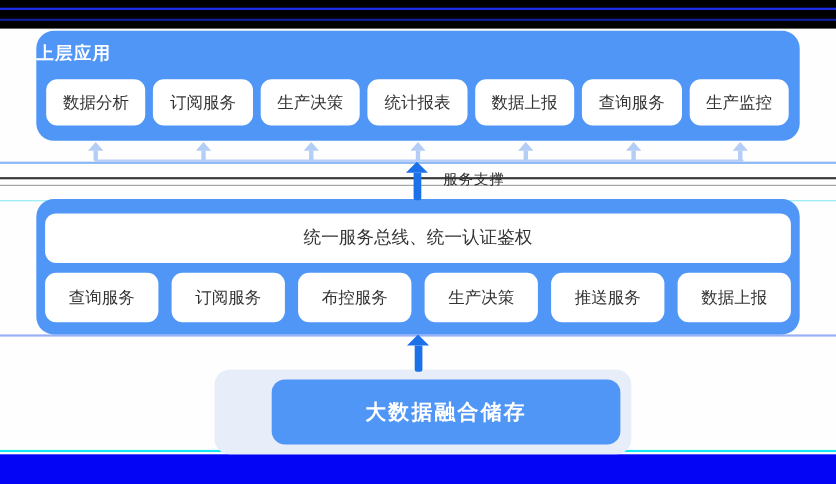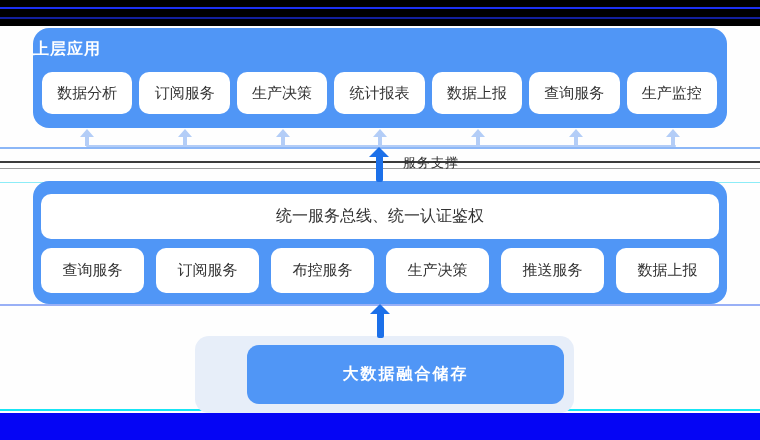--- a/index.html
+++ b/index.html
@@ -65,21 +65,21 @@
 
   
   .storage-frame{
     position:absolute;left:195px;top:336px;width:379px;height:77px;
     background:var(--frame);border-radius:14px;z-index:2;
   }
   .storage-inner{
     position:absolute;left:10px;right:10px;top:9px;bottom:9px;
     background:var(--accent);border-radius:12px;
     display:flex;align-items:center;justify-content:center;
-    color:#ffffff;font-size:16px;font-weight:700;letter-spacing:2px;margin-left:42px;
+    color:#ffffff;font-size:19px;font-weight:700;letter-spacing:2px;margin-left:42px;
   }
 </style>
 </head>
 <body>
 
 <div class="stage">
 
   <div class="topbar">
     <div class="bline1"></div>
     <div class="bline2"></div>

